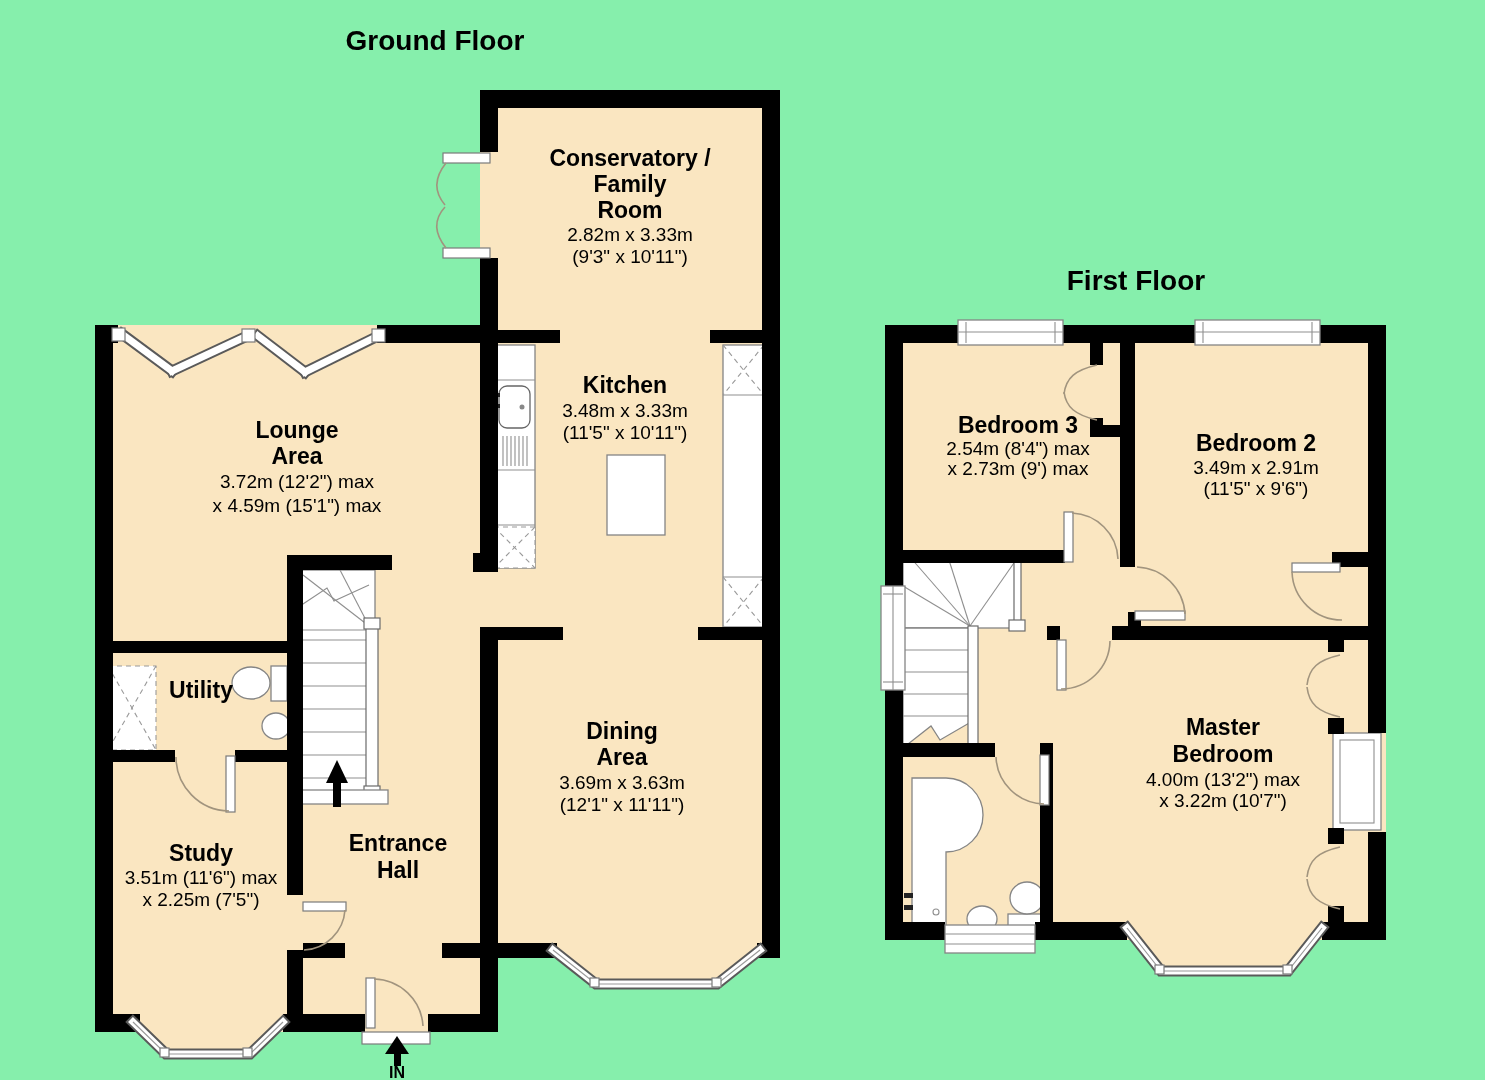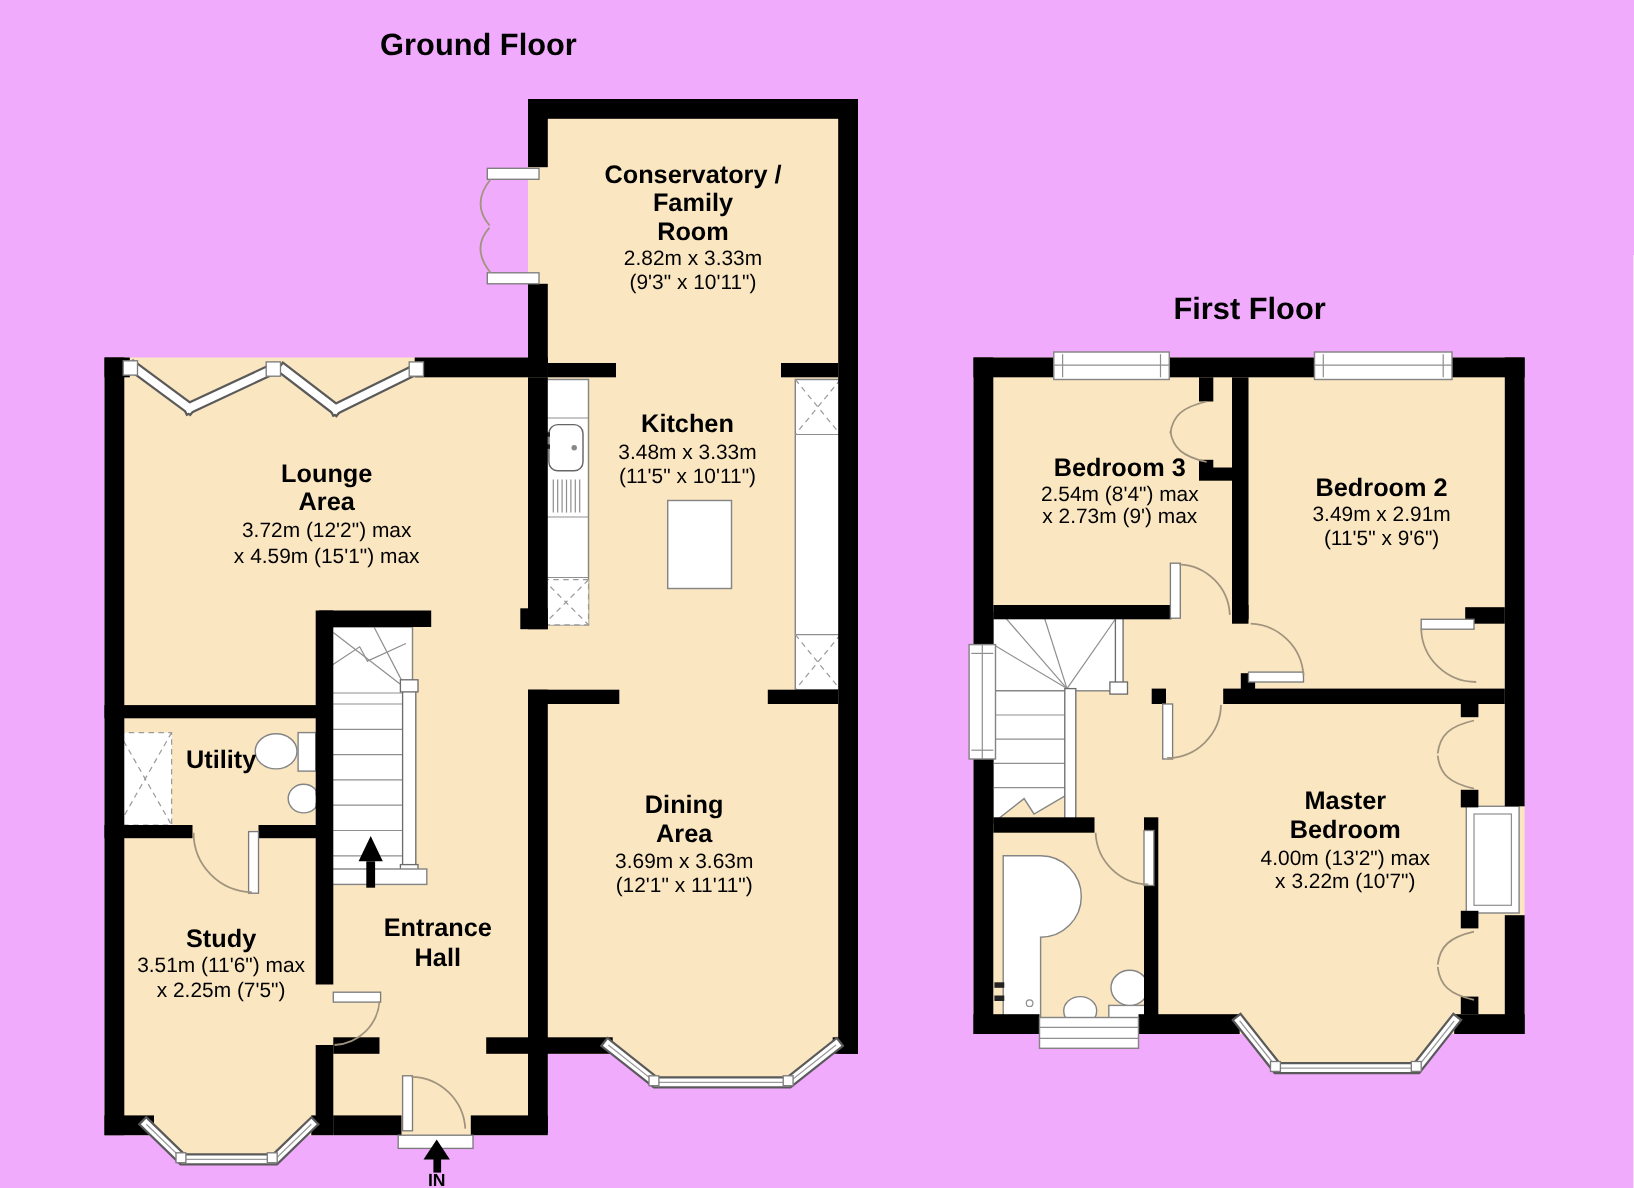--- a/index.html
+++ b/index.html
@@ -1,16 +1,16 @@
 <!DOCTYPE html>
 <html><head>
 <meta charset="utf-8">
 <style>
   html,body{margin:0;padding:0;background:#ffffff;}
-  .stage{position:relative;width:1485px;height:1080px;background:#f0abfc;overflow:hidden;}
+  .stage{position:relative;width:1485px;height:1080px;background:#86efac;overflow:hidden;}
   svg{display:block;font-family:"Liberation Sans",sans-serif;}
   text{fill:#000;}
   .ftitle{font-weight:bold;font-size:28px;text-anchor:middle;}
   .rname{font-weight:bold;font-size:23px;text-anchor:middle;}
   .rdim{font-size:19px;text-anchor:middle;}
   .inlbl{font-weight:bold;font-size:16px;text-anchor:middle;}
   .wall{fill:#000;}
   .cream{fill:#fae6c1;}
   .fix{fill:#fff;stroke:#858585;stroke-width:1.3;}
   .fixln{stroke:#8f8f8f;stroke-width:1.1;fill:none;}

